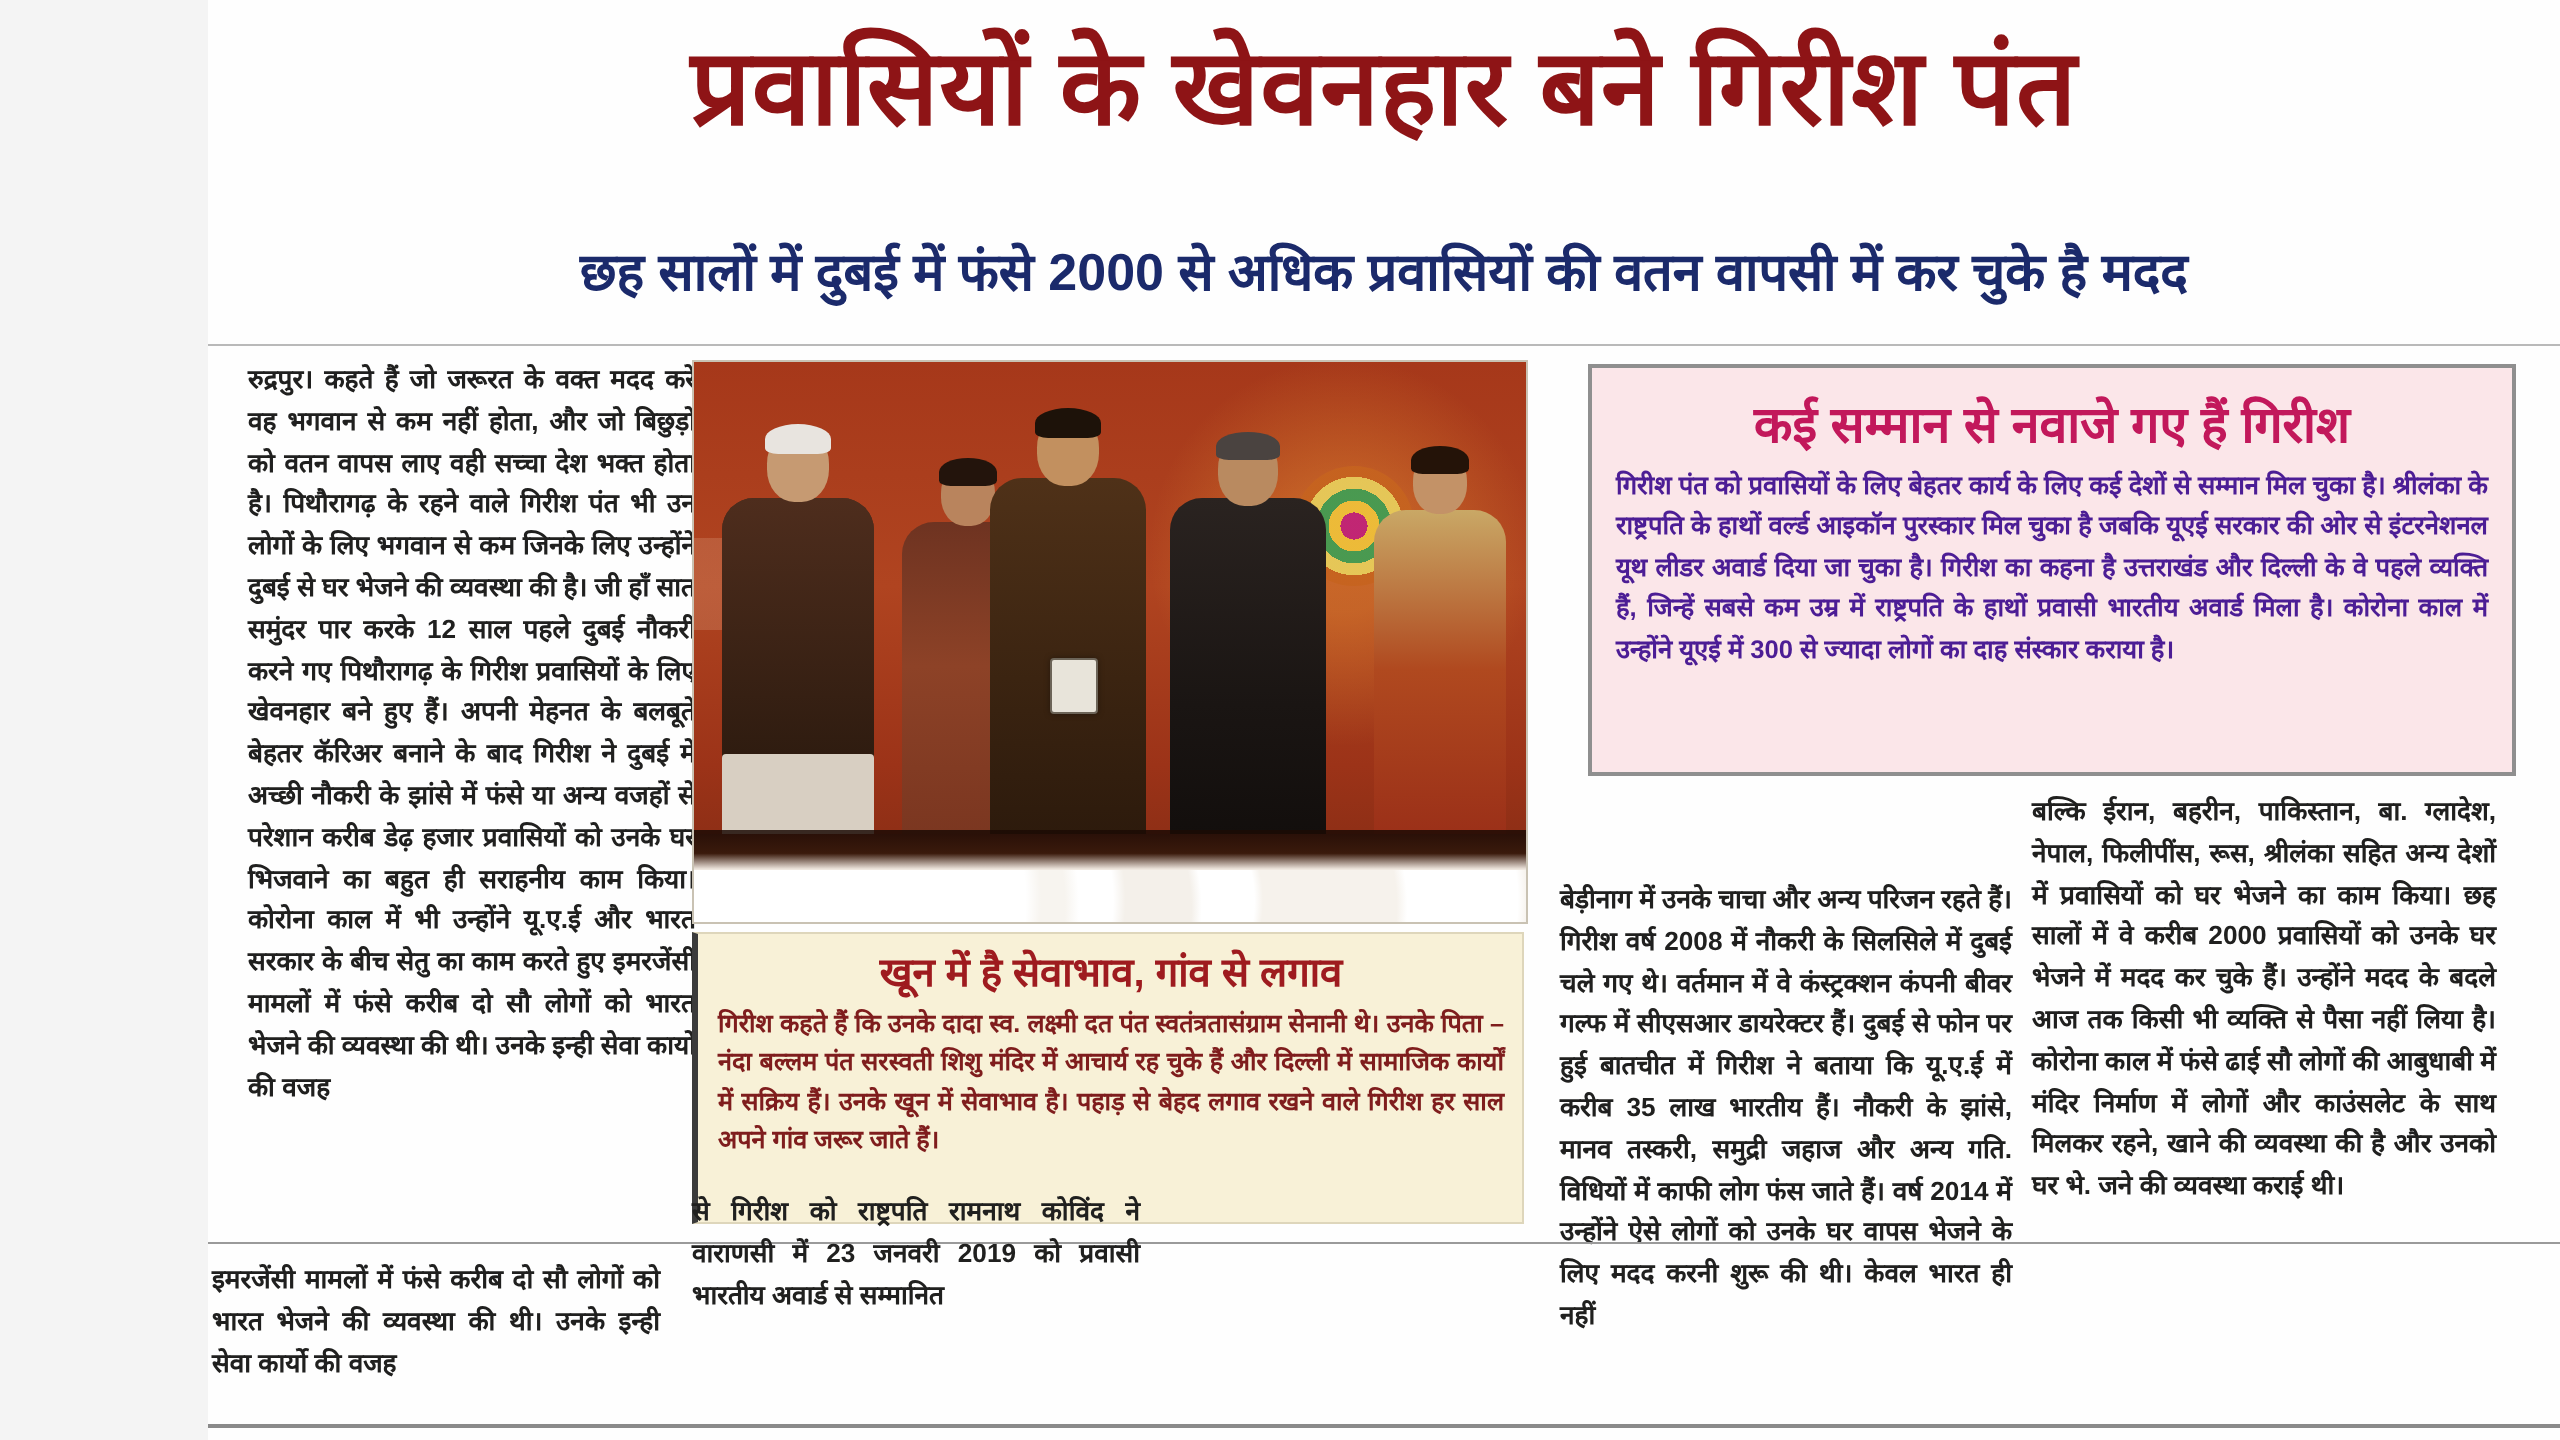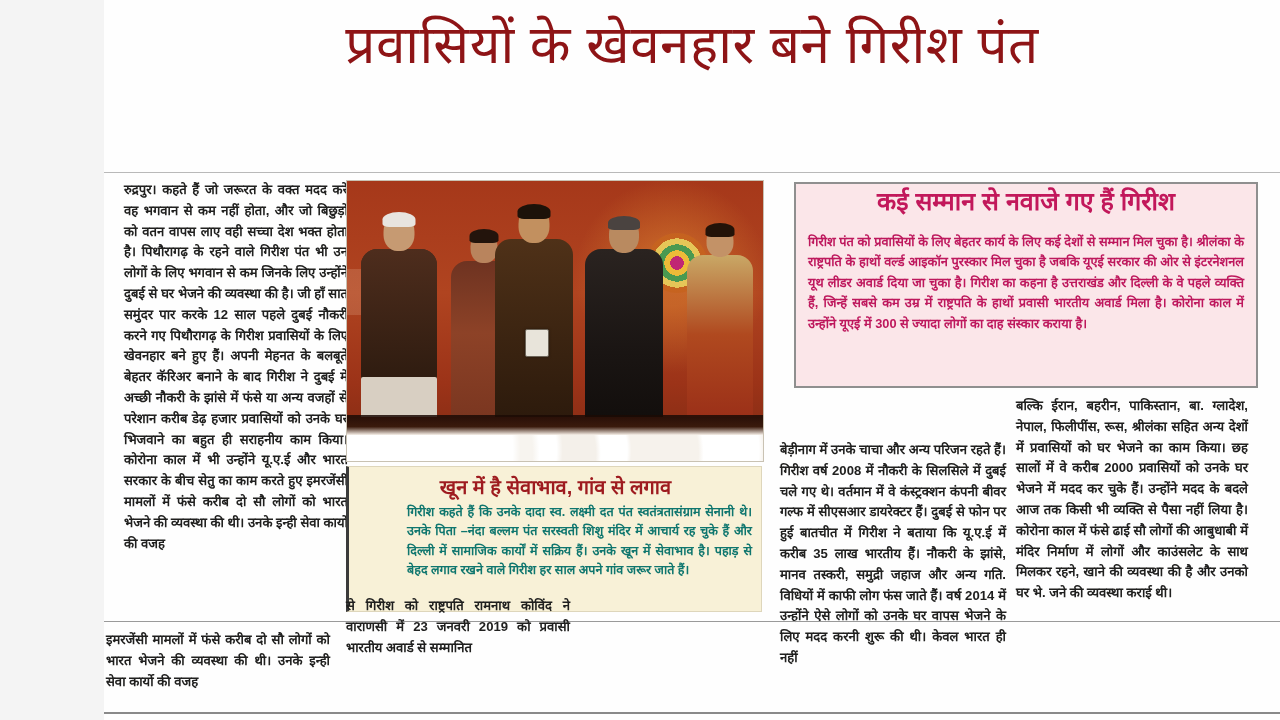--- a/index.html
+++ b/index.html
@@ -34,21 +34,21 @@
     background: #fefefe;
   }
 
   
   .headline {
     position: absolute;
     left: 0; top: 14px;
     width: 1176px;
     text-align: center;
     font-family: "Liberation Sans", "DejaVu Sans", sans-serif;
-    font-weight: normal;
+    font-weight: bold;
     font-size: 53px;
     line-height: 62px;
     letter-spacing: 0.5px;
     color: #8e1416;
     white-space: nowrap;
   }
   .subheadline {
     position: absolute;
     left: 0; top: 118px;
     width: 1176px;
@@ -202,53 +202,52 @@
     line-height: 28px;
     color: #9e1b1f;
     text-align: center;
     white-space: nowrap;
   }
   .caption-text {
     font-family: "Liberation Sans", "DejaVu Sans", sans-serif;
     font-size: 12.6px;
     line-height: 19.4px;
     font-weight: 600;
-    color: #0f766e;
+    color: #7f1d1d;
     text-align: justify;
     margin-top: 2px;
-    margin-left: 48px;
   }
 
   
   .pink-box {
     position: absolute;
     left: 690px; top: 182px;
     width: 464px; height: 206px;
     background: #fbe6e9;
     border: 2px solid #8f8f8f;
     box-sizing: border-box;
-    padding: 0 12px;
+    padding: 12px 12px;
   }
   .pink-title {
     font-family: "Liberation Sans", "DejaVu Sans", sans-serif;
     font-weight: bold;
     font-size: 25px;
     line-height: 34px;
     color: #c2185b;
     text-align: center;
     white-space: nowrap;
   }
   .pink-text {
     font-family: "Liberation Sans", "DejaVu Sans", sans-serif;
     font-size: 12.8px;
     line-height: 20.4px;
     font-weight: 600;
-    color: #be185d;
+    color: #4c1d95;
     text-align: justify;
-    margin-top: 14px;
+    margin-top: 3px;
   }
 
   
   .col3 {
     position: absolute;
     left: 676px; top: 396px;
     width: 226px; height: 216px; margin-top: 44px;
   }
   .col4 {
     position: absolute;
@@ -267,20 +266,21 @@
 <body>
 
 <div id="page">
 
   <div class="gutter-left"></div>
 
   <div class="sheet">
 
     <div class="headline">प्रवासियों के खेवनहार बने गिरीश पंत</div>
 
+    <div class="subheadline">छह सालों में दुबई में फंसे 2000 से अधिक प्रवासियों की वतन वापसी में कर चुके है मदद</div>
 
     <div class="rule-top"></div>
 
     <div class="col1 bodytext">रुद्रपुर। कहते हैं जो जरूरत के वक्त मदद करे वह भगवान से कम नहीं होता, और जो बिछुड़ों को वतन वापस लाए वही सच्चा देश भक्त होता है। पिथौरागढ़ के रहने वाले गिरीश पंत भी उन लोगों के लिए भगवान से कम जिनके लिए उन्होंने दुबई से घर भेजने की व्यवस्था की है। जी हाँ सात समुंदर पार करके 12 साल पहले दुबई नौकरी करने गए पिथौरागढ़ के गिरीश प्रवासियों के लिए खेवनहार बने हुए हैं। अपनी मेहनत के बलबूते बेहतर कॅरिअर बनाने के बाद गिरीश ने दुबई में अच्छी नौकरी के झांसे में फंसे या अन्य वजहों से परेशान करीब डेढ़ हजार प्रवासियों को उनके घर भिजवाने का बहुत ही सराहनीय काम किया। कोरोना काल में भी उन्होंने यू.ए.ई और भारत सरकार के बीच सेतु का काम करते हुए इमरजेंसी मामलों में फंसे करीब दो सौ लोगों को भारत भेजने की व्यवस्था की थी। उनके इन्ही सेवा कार्यो की वजह</div>
 
     <div class="photo-wrap">
       <div class="photo">
         <div class="backdrop-letters"></div>
         <div class="backdrop-glyph"></div>
 

